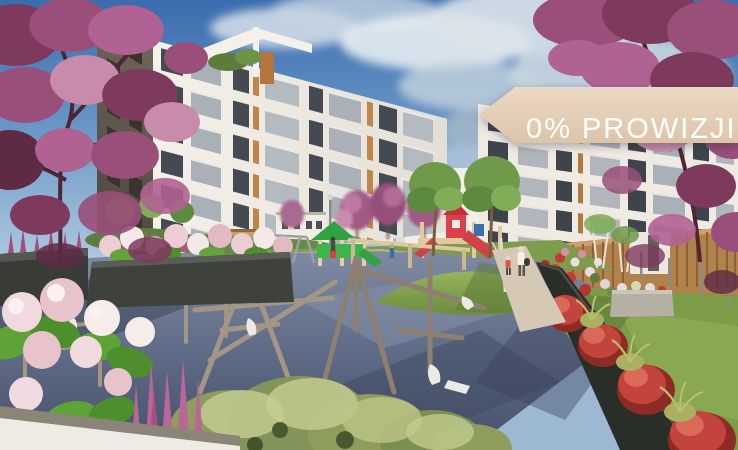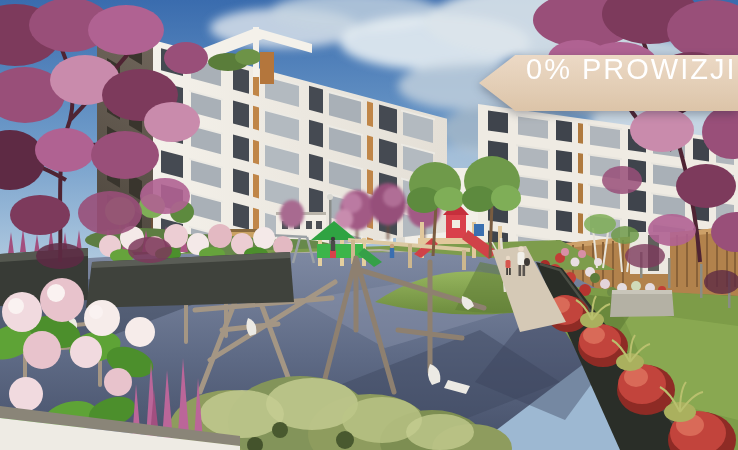--- a/index.html
+++ b/index.html
@@ -1,21 +1,21 @@
 <!DOCTYPE html>
 <html><head>
 <meta charset="utf-8">
 <style>
   html,body{margin:0;padding:0;background:#222;}
   .stage{position:relative;width:738px;height:450px;overflow:hidden;background:#9db8d2;font-family:"Liberation Sans",sans-serif;}
   .stage svg{position:absolute;left:0;top:0;}
   .banner-wrap{position:absolute;left:479px;top:55px;width:259px;height:56px;filter:drop-shadow(0 3px 5px rgba(30,35,55,.35));}
   .banner{width:100%;height:100%;background:linear-gradient(180deg,#ecd9c5 0%,#e3ceb6 55%,#dcc4a8 100%);
     clip-path:polygon(0 50%,14% 0,100% 0,100% 100%,14% 100%);
-    display:flex;align-items:flex-start;padding-left:47px;box-sizing:border-box;}
+    display:flex;align-items:flex-end;padding-left:47px;box-sizing:border-box;margin-top:32px;}
   .banner span{font-size:29px;font-weight:400;line-height:1;color:#ffffff;letter-spacing:2px;white-space:nowrap;}
 </style>
 </head>
 <body>
 
 <div class="stage">
 <svg width="738" height="450" viewBox="0 0 738 450">
   <defs>
     <linearGradient id="skyGrad" x1="0" y1="0" x2="0" y2="1">
       <stop offset="0" stop-color="#3a6cae"></stop>

